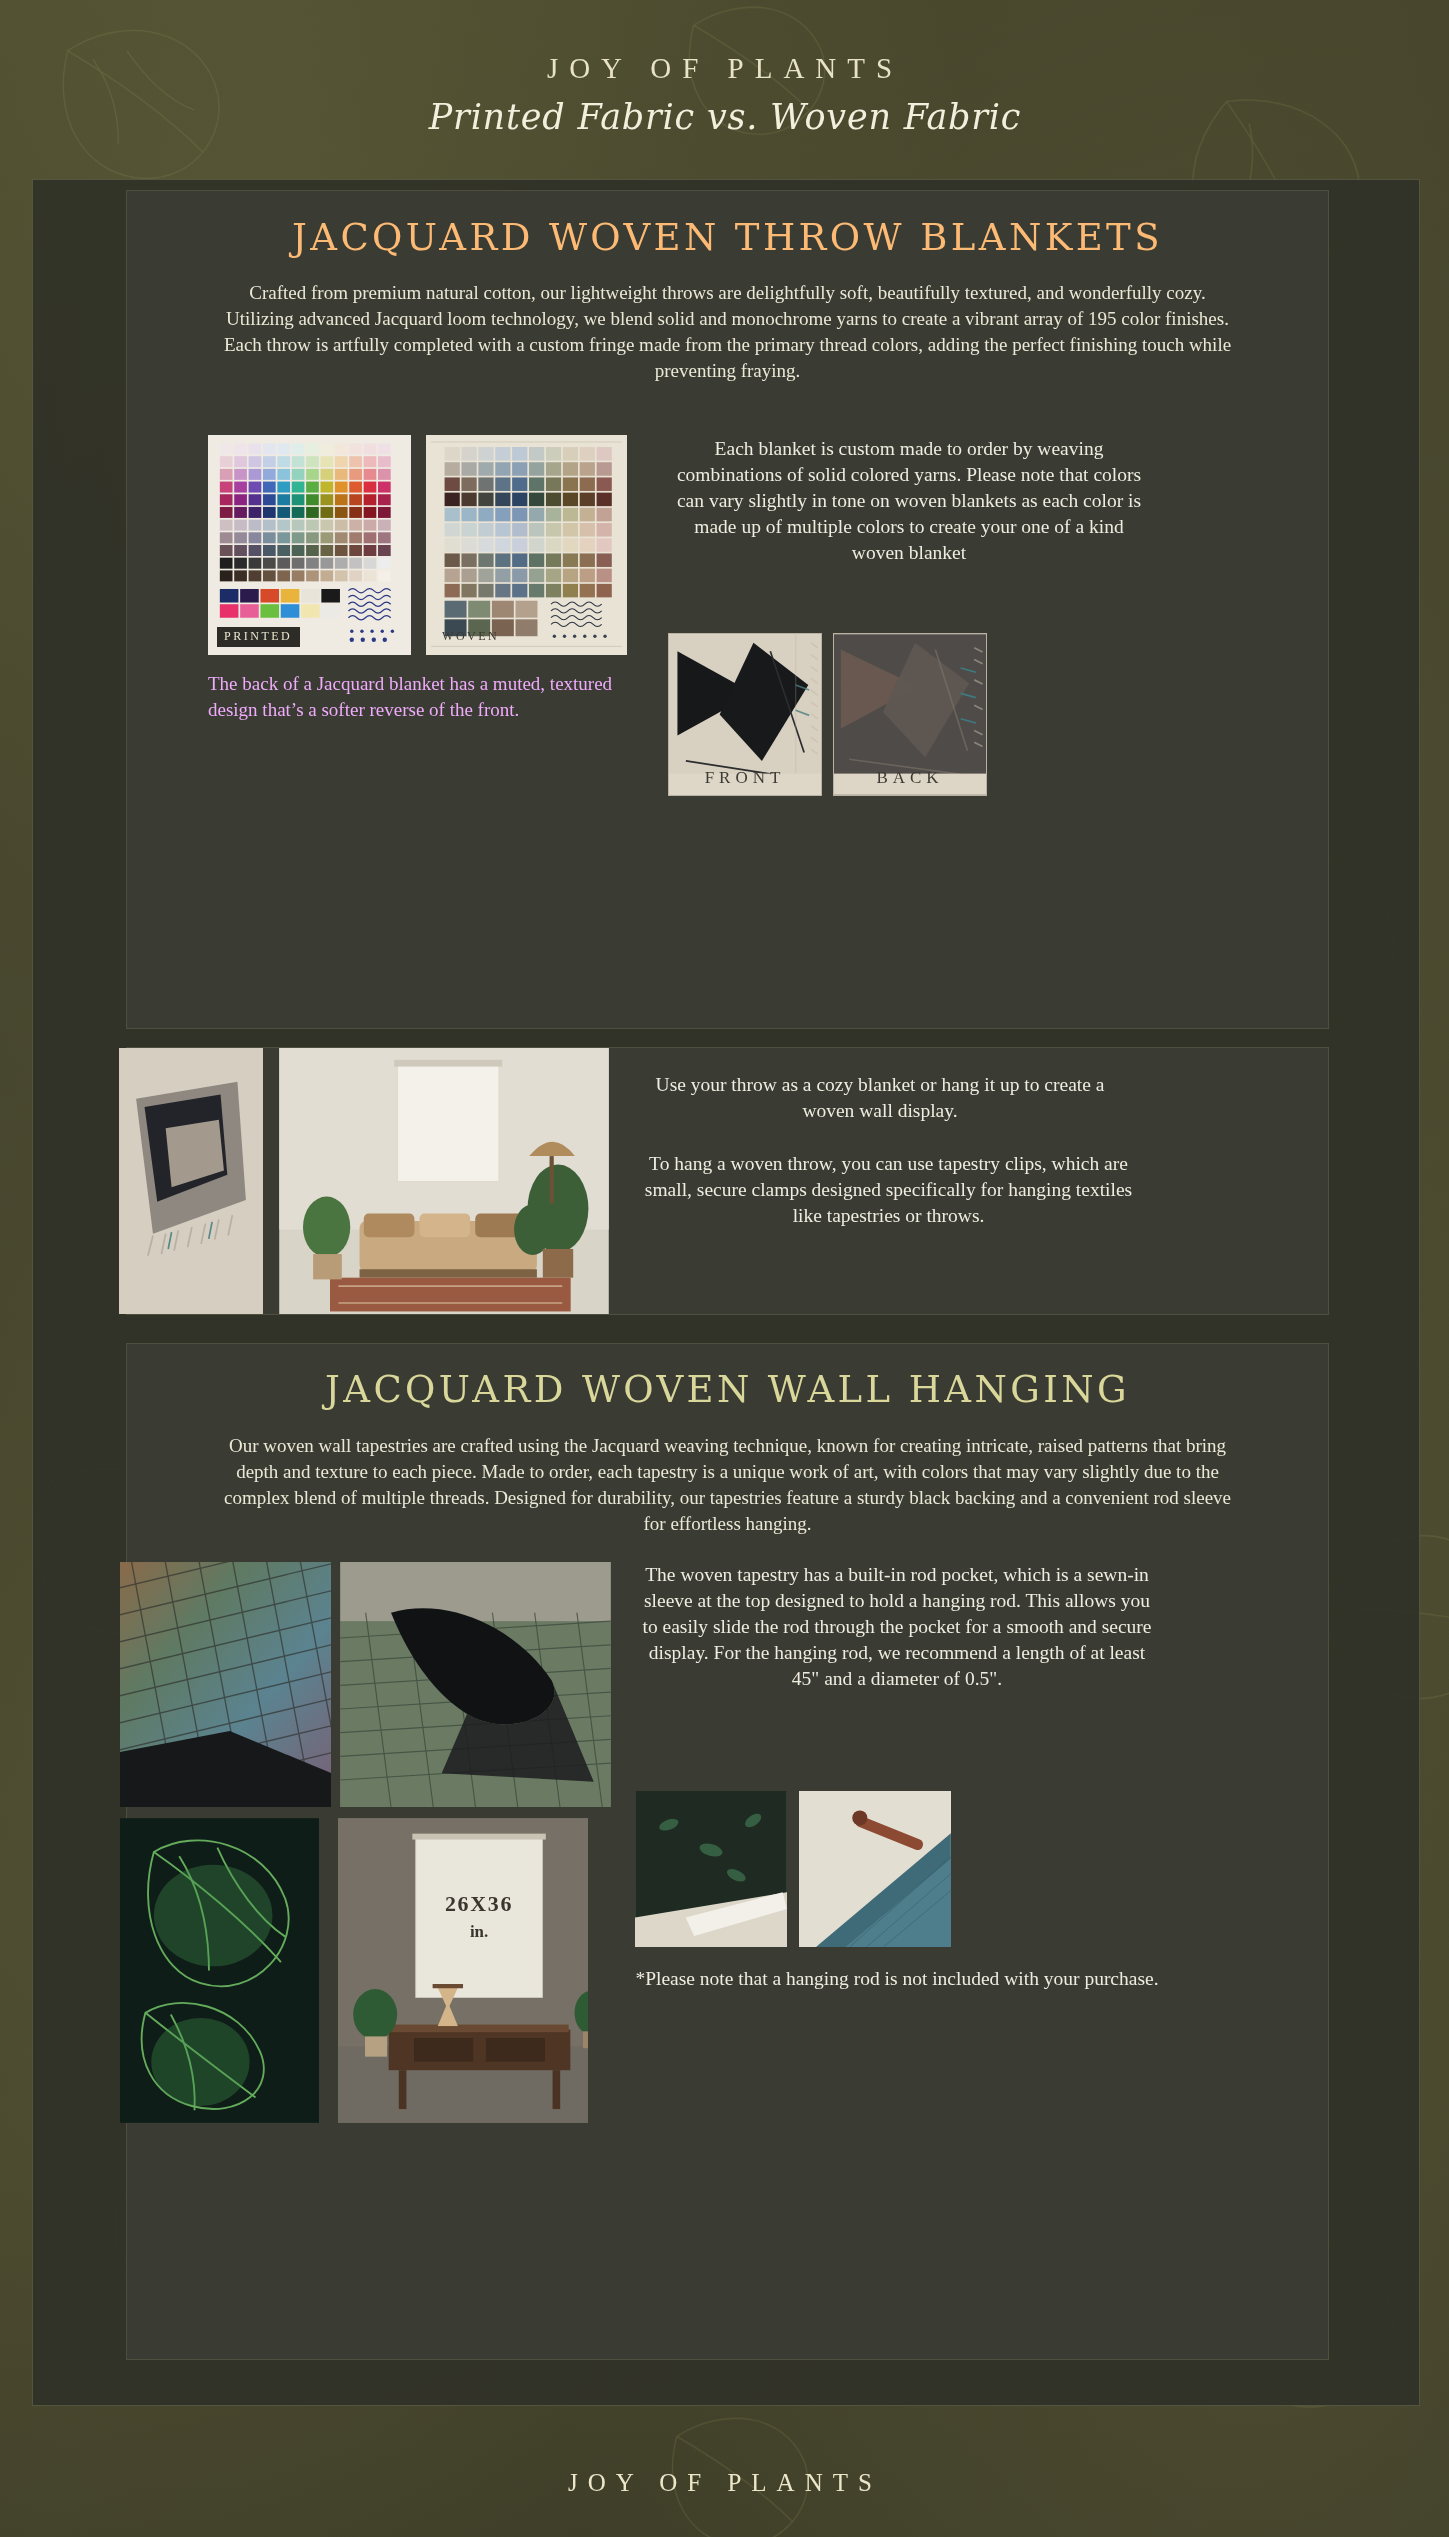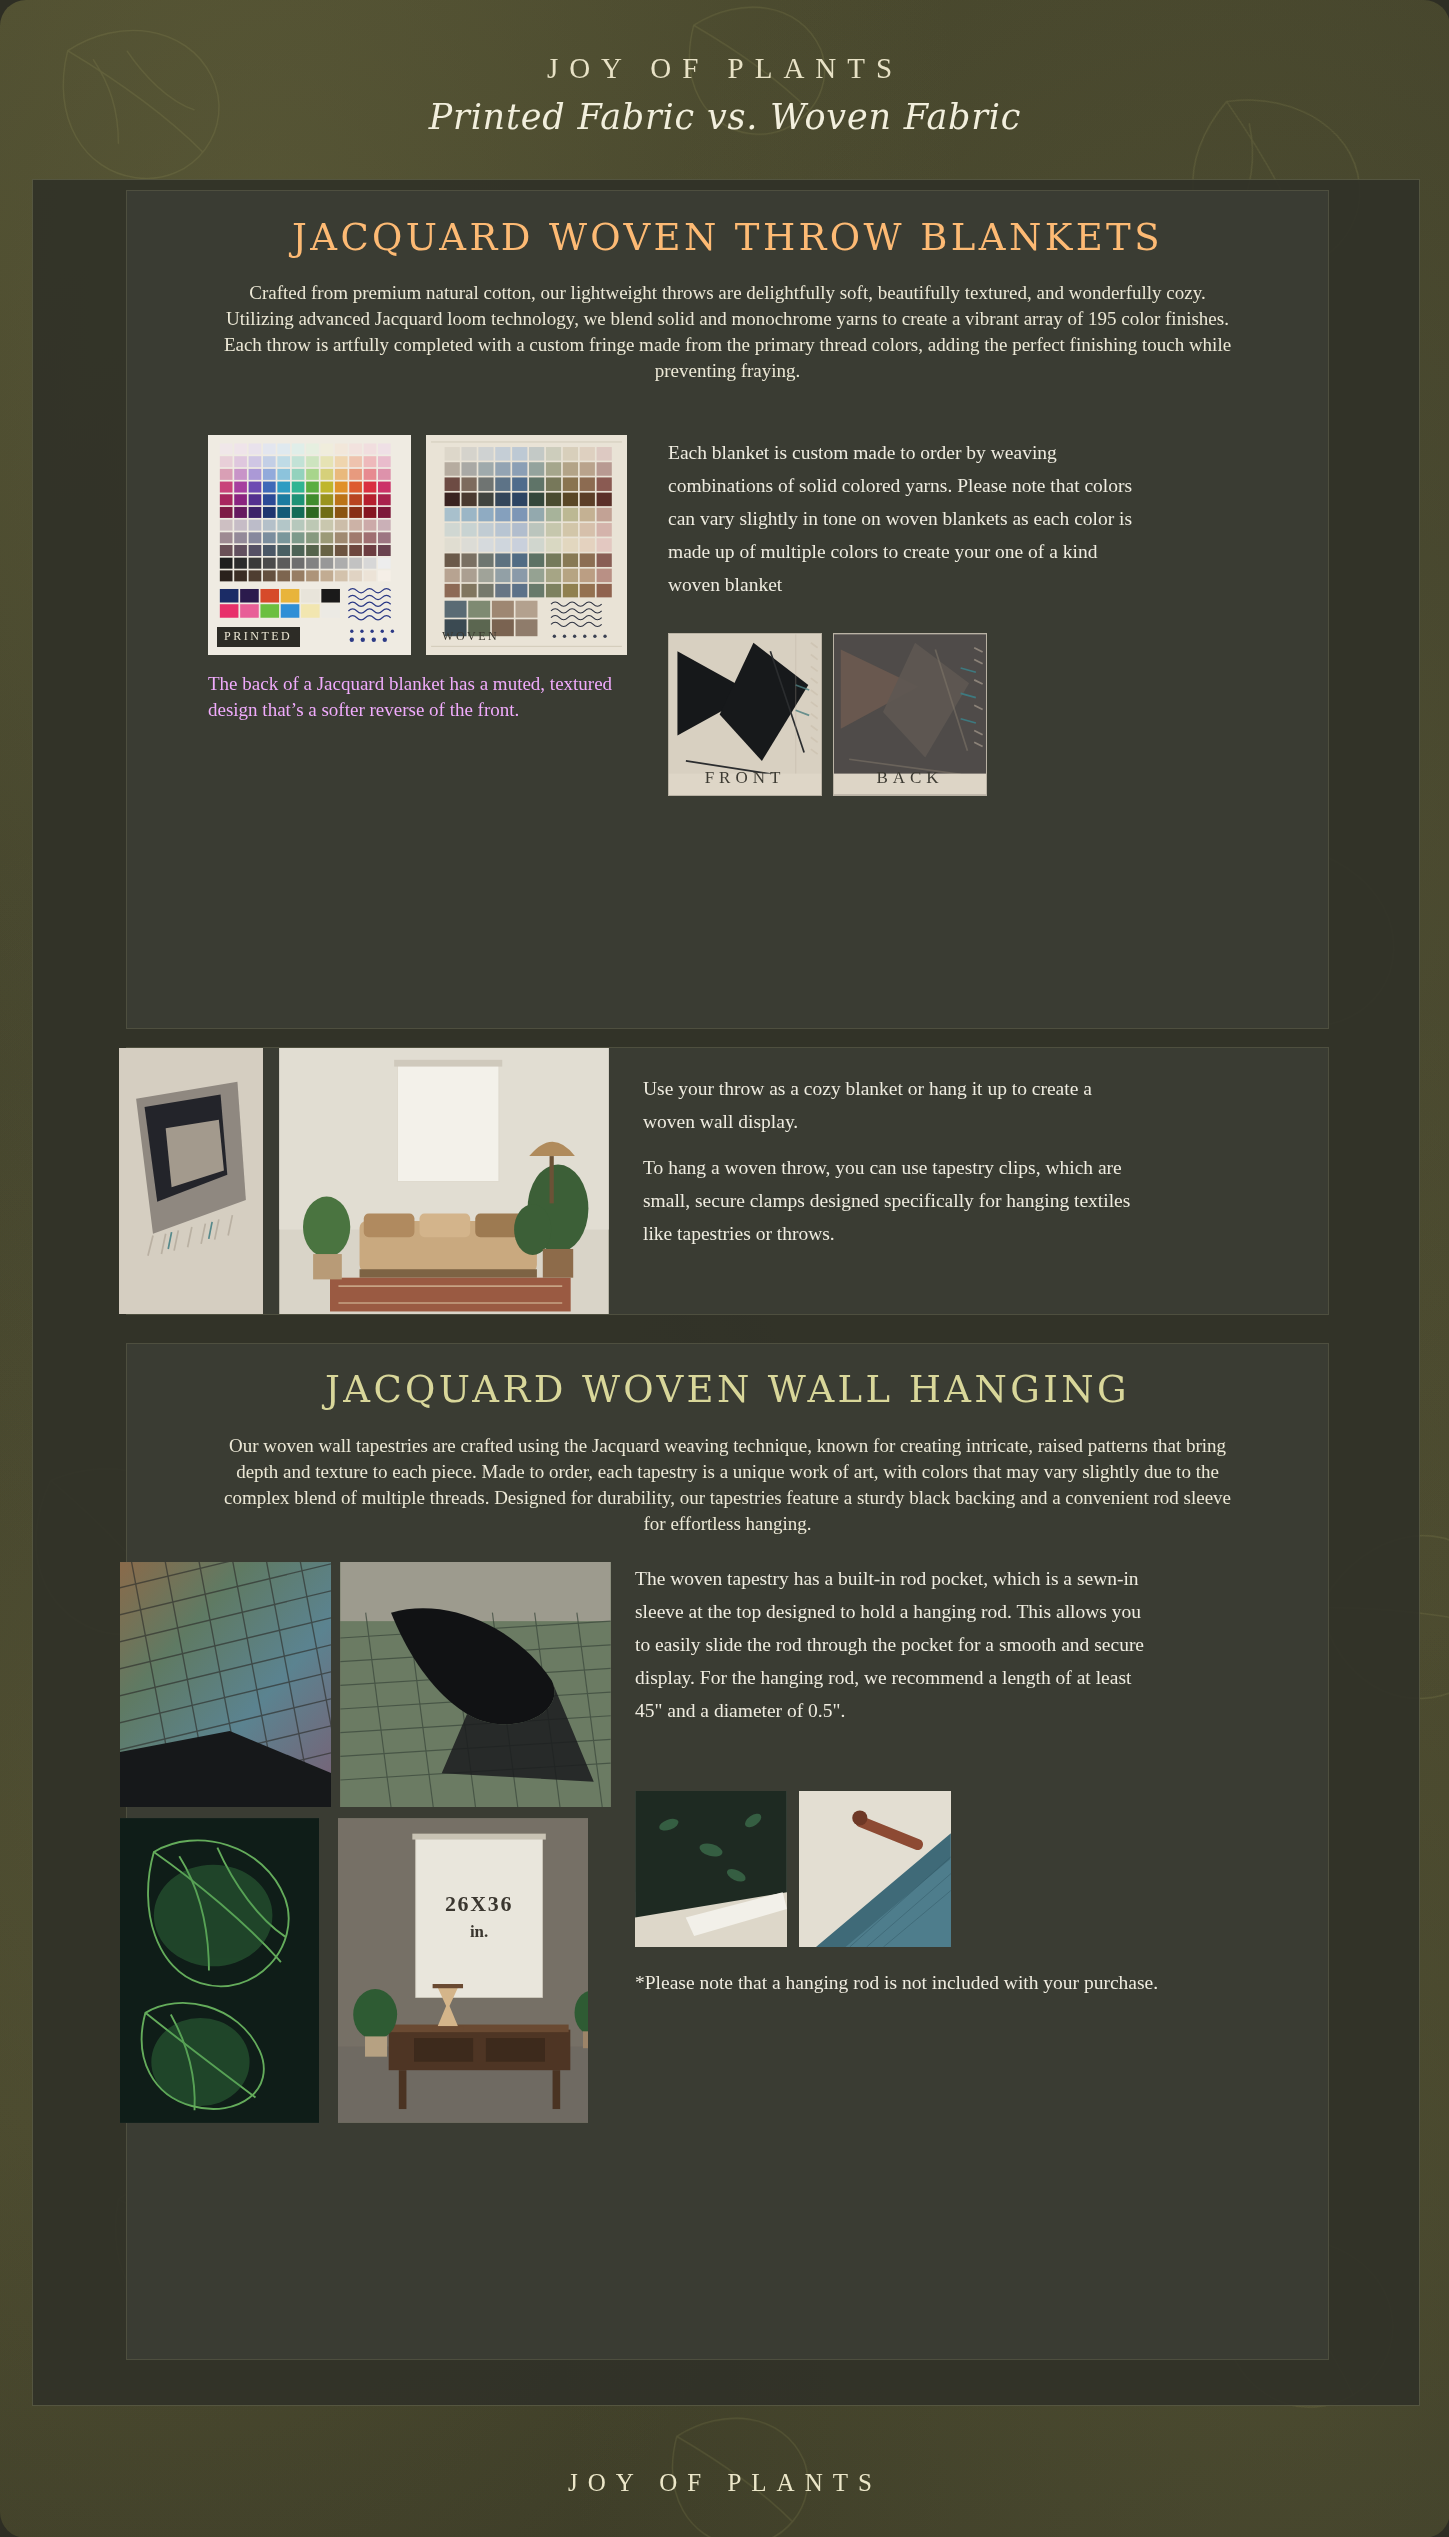--- a/index.html
+++ b/index.html
@@ -19,21 +19,20 @@
   .page {
     position: absolute;
     inset: 0;
     background:
       radial-gradient(ellipse at 18% 12%, rgba(120,118,72,0.30) 0%, rgba(120,118,72,0) 42%),
       radial-gradient(ellipse at 84% 30%, rgba(120,118,72,0.26) 0%, rgba(120,118,72,0) 40%),
       radial-gradient(ellipse at 12% 70%, rgba(120,118,72,0.24) 0%, rgba(120,118,72,0) 38%),
       radial-gradient(ellipse at 88% 88%, rgba(120,118,72,0.24) 0%, rgba(120,118,72,0) 40%),
       linear-gradient(160deg, #4b4a2e 0%, #3f3f2a 35%, #46452c 70%, #3b3b27 100%);
     overflow: hidden;
-    border-radius: 26px;
   }
   .leaf-layer {
     position: absolute;
     inset: 0;
     opacity: 0.5;
   }
 
   
   .header {
     position: absolute;
@@ -99,22 +98,22 @@
     color: #ece8d6;
     font-family: "Liberation Serif", serif;
     font-size: 19px;
     line-height: 26px;
     text-align: center;
   }
   .side-text {
     color: #efece0;
     font-family: "Liberation Serif", serif;
     font-size: 19.5px;
-    line-height: 33px;
-    text-align: left;
+    line-height: 26px;
+    text-align: center;
   }
   .cap-text {
     color: #f0abfc;
     font-family: "Liberation Serif", serif;
     font-size: 19px;
     line-height: 26px;
     text-align: left;
   }
 
   

